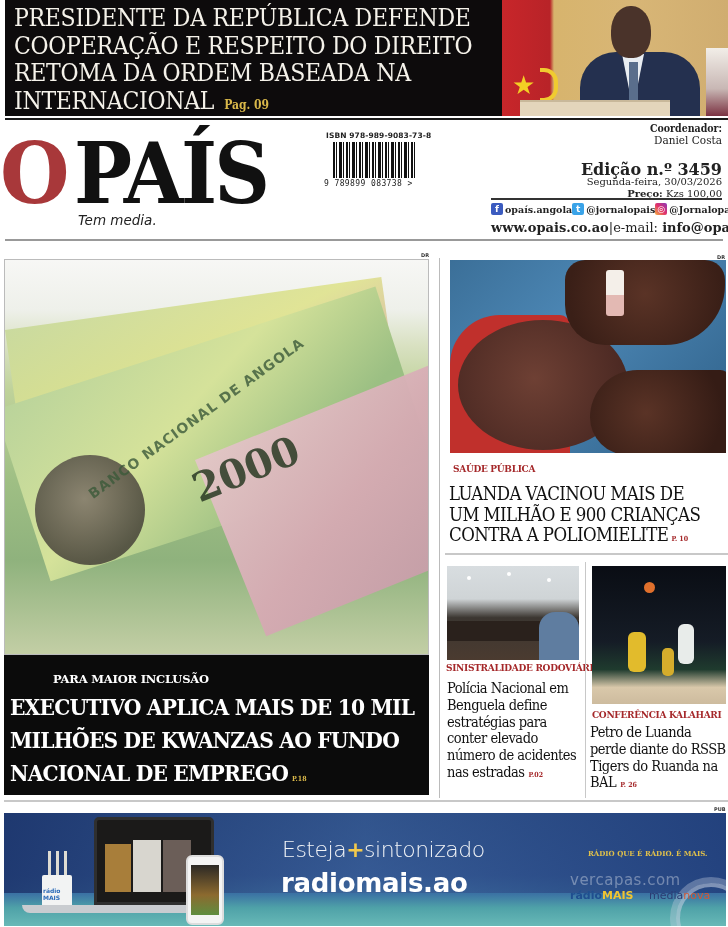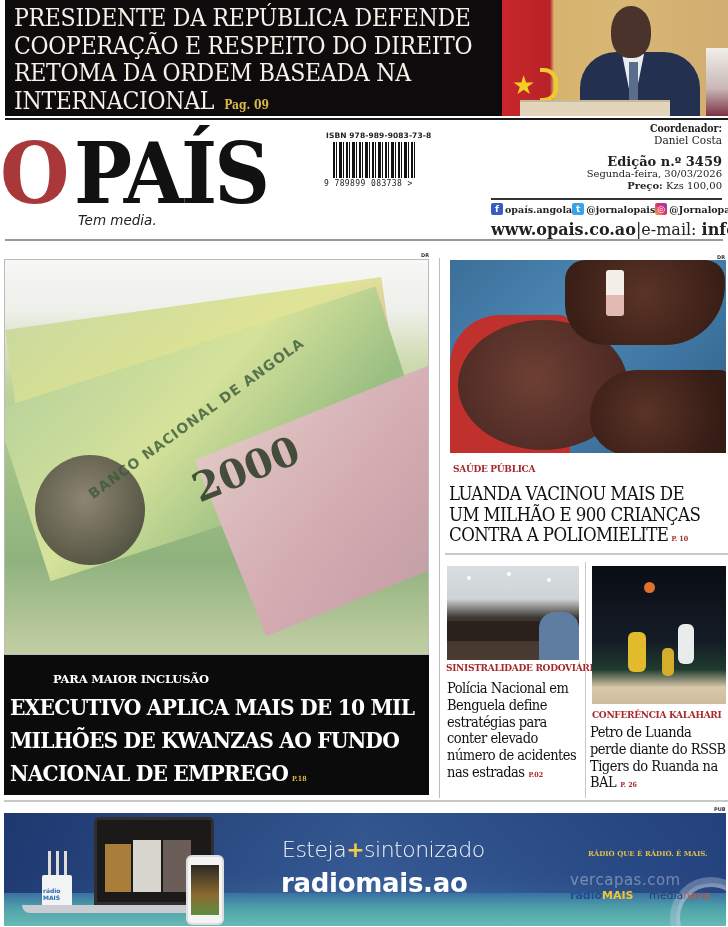--- a/index.html
+++ b/index.html
@@ -30,32 +30,32 @@
   .logo-tag { position: absolute; left: 78px; top: 90px; font-family: "DejaVu Sans", sans-serif; font-style: italic; font-size: 13.5px; color: #222; white-space: nowrap; }
 
   .isbn { position: absolute; left: 326px; top: 131px; width: 100px; font-family: "DejaVu Sans", sans-serif; font-size: 7.5px; font-weight: bold; color: #222; letter-spacing: 0.1px; white-space: nowrap; }
   .barcode { position: absolute; left: 333px; top: 142px; width: 84px; height: 36px;
     background: repeating-linear-gradient(90deg, #111 0 2px, #fff 2px 3px, #111 3px 4px, #fff 4px 6px, #111 6px 9px, #fff 9px 10px, #111 10px 11px, #fff 11px 13px); }
   .barcode-num { position: absolute; left: 324px; top: 179px; width: 104px; font-family: "DejaVu Sans Mono", monospace; font-size: 8px; color: #222; white-space: nowrap; letter-spacing: 0.4px; }
 
   .meta { position: absolute; right: 6px; top: 122px; text-align: right; font-family: "DejaVu Serif", serif; color: #222; }
   .meta .lbl { font-weight: bold; font-size: 10.5px; line-height: 12px; font-stretch: condensed; }
   .meta .val { font-size: 10.5px; line-height: 13px; }
-  .meta .ed { font-weight: bold; font-size: 13px; line-height: 13px; margin-top: 8px; }
+  .meta .ed { font-weight: bold; font-size: 16px; line-height: 13px; margin-top: 16px; }
   .meta .sm { font-size: 10px; line-height: 12px; }
   .meta .price b { font-weight: bold; }
   .meta-rule { position: absolute; left: 491px; top: 198px; width: 231px; height: 1.5px; background: #333; }
 
   .social { position: absolute; left: 491px; top: 203px; width: 233px; display: flex; justify-content: space-between; align-items: center; font-size: 9.5px; font-weight: bold; color: #222; white-space: nowrap; }
   .social .it { display: flex; align-items: center; gap: 2px; }
   .sicon { display: inline-block; width: 12px; height: 12px; border-radius: 2px; color: #fff; font-size: 9px; line-height: 12px; text-align: center; font-family: "DejaVu Sans", sans-serif; font-weight: bold; }
   .fb { background: #3b5bbf; }
   .tw { background: #3aa3e8; }
   .ig { background: linear-gradient(45deg, #f4b243, #e1306c 50%, #8a3ab9); }
-  .contact { position: absolute; left: 491px; top: 220px; width: 233px; font-size: 16px; color: #222; white-space: nowrap; display: flex; justify-content: space-between; text-align: right; }
+  .contact { position: absolute; left: 491px; top: 220px; width: 233px; font-size: 13px; color: #222; white-space: nowrap; display: flex; justify-content: space-between; text-align: right; }
   .contact b { font-weight: bold; }
   .rule-mast { position: absolute; left: 5px; top: 239px; width: 718px; height: 1.5px; background: #999; }
 
   
   .credit { position: absolute; font-family: "DejaVu Sans", sans-serif; font-weight: bold; font-size: 5px; color: #333; }
   .main-photo { position: absolute; left: 4px; top: 259px; width: 425px; height: 396px; border: 1px solid #bbb; overflow: hidden;
     background: linear-gradient(180deg, #f7f7f5 0px, #eef0ea 50px, #d9e1c2 85px, #bfd29a 130px, #9fbf84 220px, #8fb27d 300px, #c4cfa6 396px); }
   .note { position: absolute; }
   .note1 { left: 0; top: 70px; width: 380px; height: 140px; background: linear-gradient(160deg, #c8d99a, #dfe38f 45%, #d7b3a6 80%); transform: rotate(-8deg); transform-origin: left top; opacity: .92; }
   .note2 { left: -10px; top: 150px; width: 400px; height: 180px; background: linear-gradient(150deg, #b9d39b, #d5e29a 40%, #9bbf83 75%); transform: rotate(-18deg); transform-origin: left top; }

